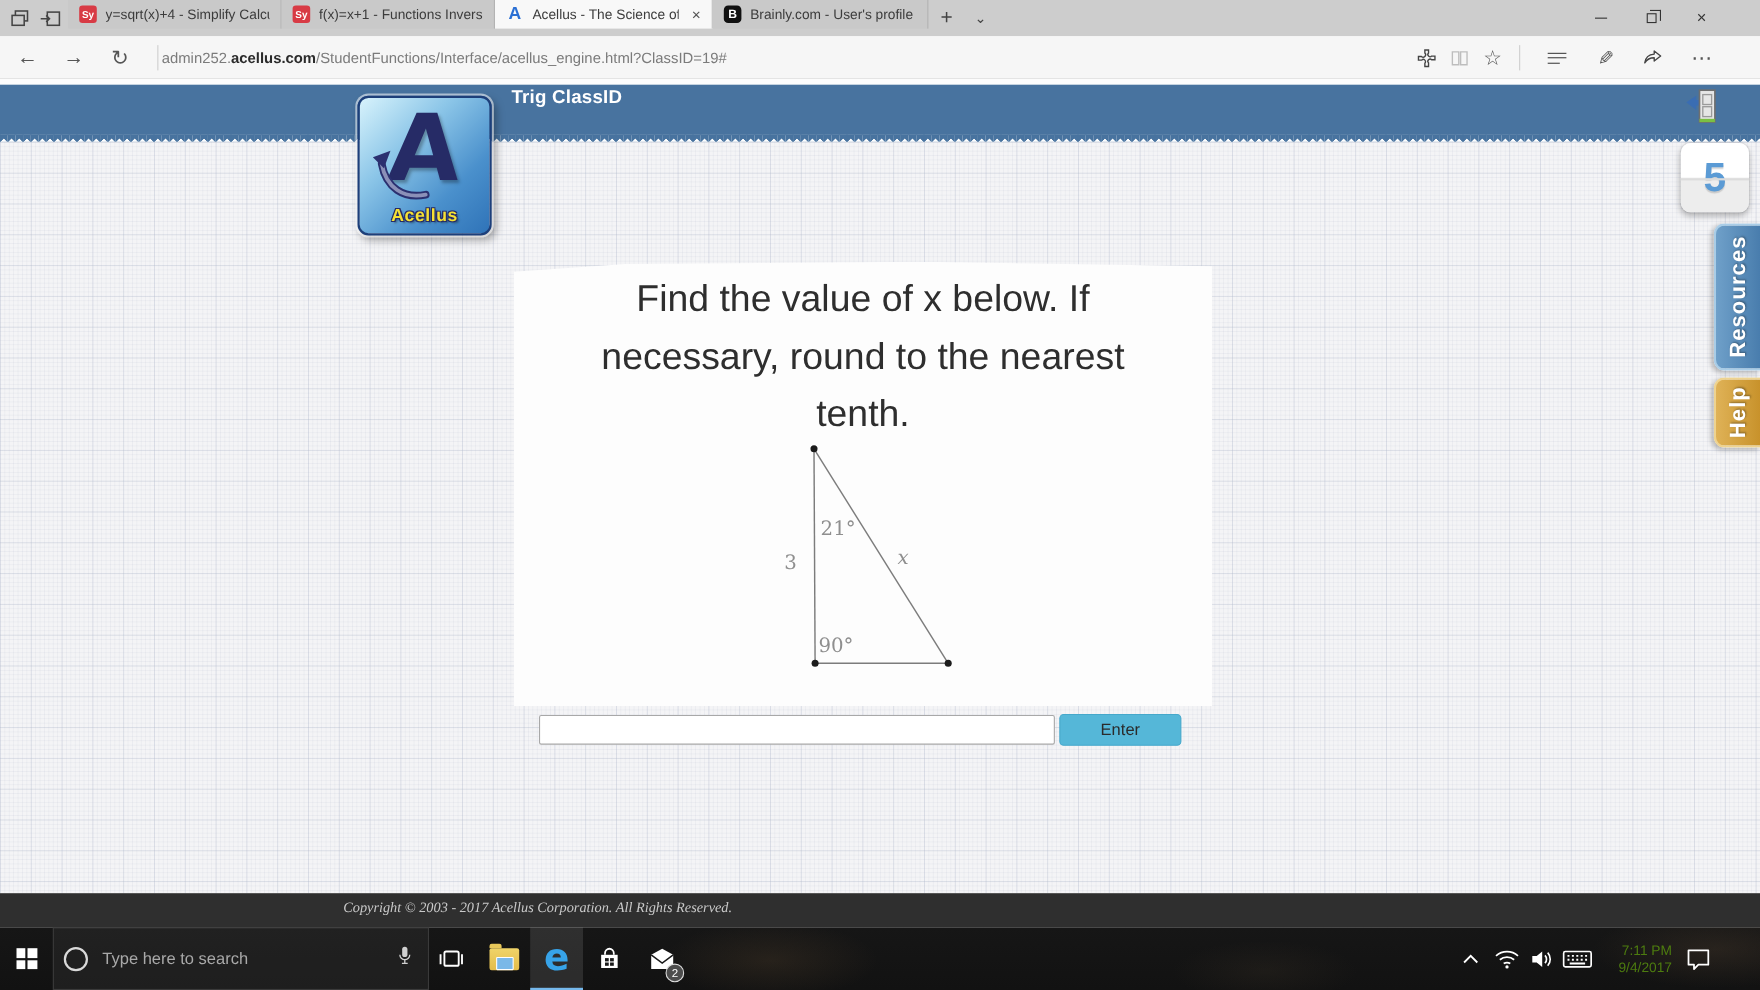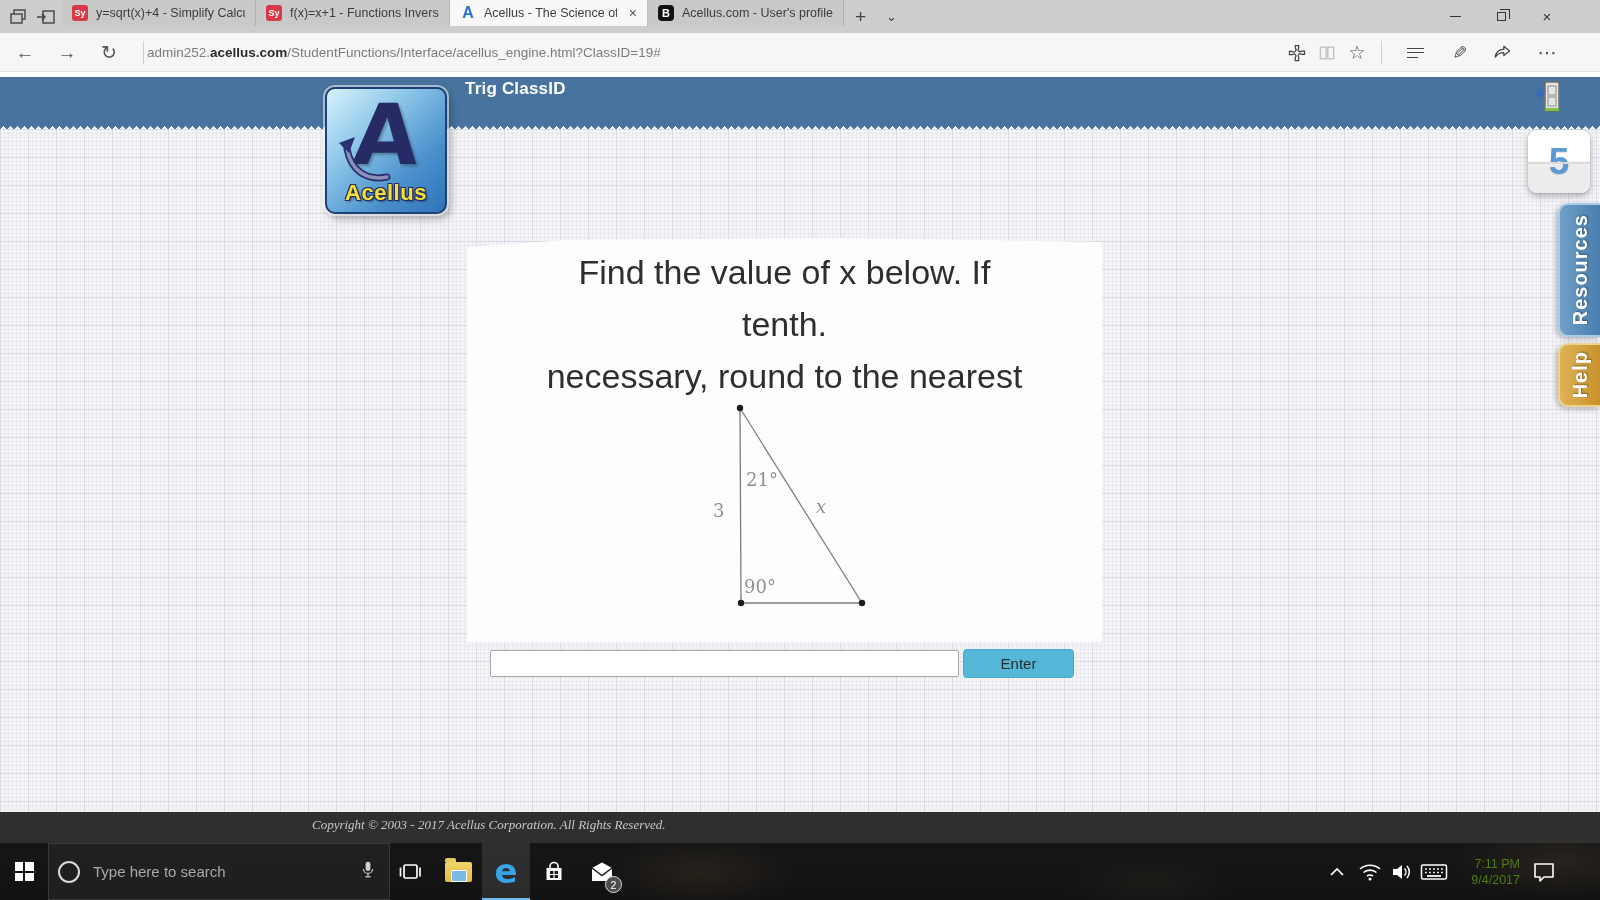--- a/index.html
+++ b/index.html
@@ -55,21 +55,21 @@
   .lesson-title { left:465px; top:79px; color:#fff; font-size:17px; font-weight:bold; letter-spacing:.2px; }
 
   .acellus-logo { left:325px; top:87px; width:122px; height:127px; border-radius:10px; border:2px solid #1d3f7a;
       background:linear-gradient(135deg,#d8f3fc 0%,#8cc6e8 35%,#4a90cc 70%,#2f73b8 100%);
       box-shadow:0 0 0 2px rgba(255,255,255,.55), 3px 4px 8px rgba(0,0,0,.35);
       display:flex; flex-direction:column; align-items:center; justify-content:flex-end; overflow:hidden; }
   .logo-a { position:absolute; left:0; top:2px; width:100%; text-align:center;
       font-size:84px; font-weight:900; color:#262b66; font-family:"DejaVu Sans", sans-serif;
       text-shadow:2px 2px 3px rgba(0,0,0,.3); line-height:1.05; transform:skewX(-4deg); }
   .logo-arrow { position:absolute; left:10px; top:38px; }
-  .logo-wordmark { position:relative; margin-bottom:6px; font-size:22px; font-weight:bold; color:#f5e134;
+  .logo-wordmark { position:relative; margin-bottom:6px; font-size:16px; font-weight:bold; color:#f5e134;
       text-shadow:-1px -1px 0 #262b66,1px -1px 0 #262b66,-1px 1px 0 #262b66,1px 1px 0 #262b66, 2px 2px 2px rgba(0,0,0,.4);
       letter-spacing:.5px;margin-top:32px; }
 
   .exit-door { left:1532px; top:79px; }
   .counter-card { left:1528px; top:130px; width:62px; height:63px; background:linear-gradient(#ffffff 49%,#ededed 51%);
       border-radius:9px; box-shadow:0 3px 6px rgba(0,0,0,.28), 0 0 0 1px rgba(0,0,0,.05);
       display:flex; align-items:center; justify-content:center; }
   .counter-card::after { content:""; position:absolute; left:0; right:0; top:50%; border-top:2px solid #dcdcdc; }
   .counter-num { font-size:37px; font-weight:bold; color:#5b9bd5; text-shadow:0 1px 1px rgba(0,0,0,.15); }
 
@@ -152,21 +152,21 @@
   <span class="favicon sy">Sy</span>
   <span class="title">f(x)=x+1 - Functions Inverse</span>
 </div>
 <div class="abs tab active" style="left:450px;width:198px;">
   <span class="favicon acellus">A</span>
   <span class="title">Acellus - The Science of</span>
   <span class="tab-close">×</span>
 </div>
 <div class="abs tab" style="left:648px;width:196px;">
   <span class="favicon brainly">B</span>
-  <span class="title">Acellus.com - User's profile</span>
+  <span class="title">Brainly.com - User's profile</span>
 </div>
 <div class="abs newtab-btn" style="left:855px;">+</div>
 <div class="abs tabmenu-btn" style="left:886px;">⌄</div>
 <div class="abs winctl" style="left:1438px;">
     <span class="minimize-line"></span>
   </div>
 <div class="abs winctl" style="left:1484px;">
     <span class="restore-shape"></span>
   </div>
 <div class="abs winctl close-x" style="left:1530px;">×</div>
@@ -239,22 +239,22 @@
 <div class="abs vtab resources-tab">
   <span>Resources</span>
 </div>
 <div class="abs vtab help-tab">
   <span>Help</span>
 </div>
 
 <div class="abs slide-panel">
   <div class="question">
     <div>Find the value of x below.  If</div>
+    <div>necessary, round to the nearest</div>
     <div>tenth.</div>
-    <div>necessary, round to the nearest</div>
   </div>
 </div>
 
 <svg class="abs triangle-svg" width="250" height="222" viewBox="0 0 250 222" style="font-family:'DejaVu Serif', serif;">
   <line x1="60" y1="15" x2="61" y2="210" stroke="#7c7c7c" stroke-width="1.3"></line>
   <line x1="61" y1="210" x2="182" y2="210" stroke="#7c7c7c" stroke-width="1.3"></line>
   <line x1="60" y1="15" x2="182" y2="210" stroke="#7c7c7c" stroke-width="1.3"></line>
   <circle cx="60" cy="15" r="3.2" fill="#1c1c1c"></circle>
   <circle cx="61" cy="210" r="3.2" fill="#1c1c1c"></circle>
   <circle cx="182" cy="210" r="3.2" fill="#1c1c1c"></circle>

